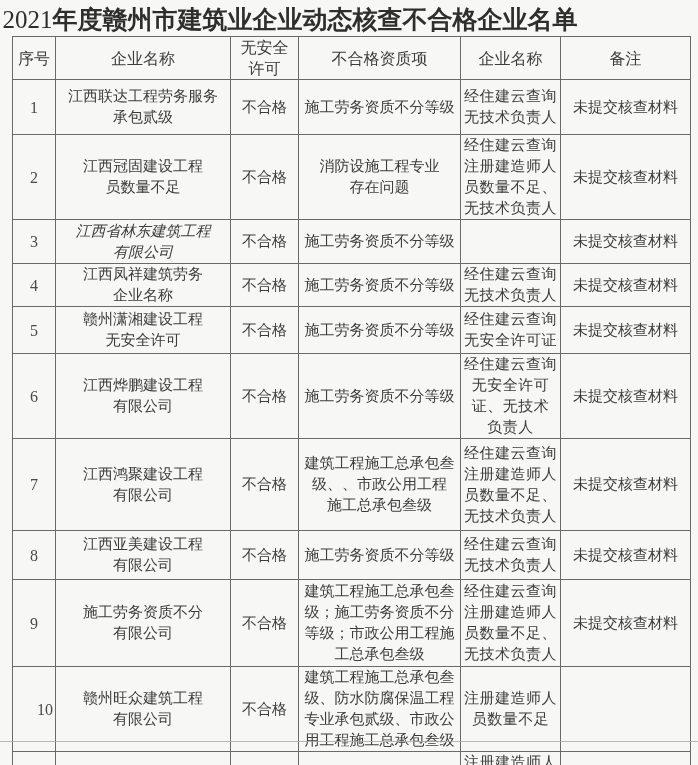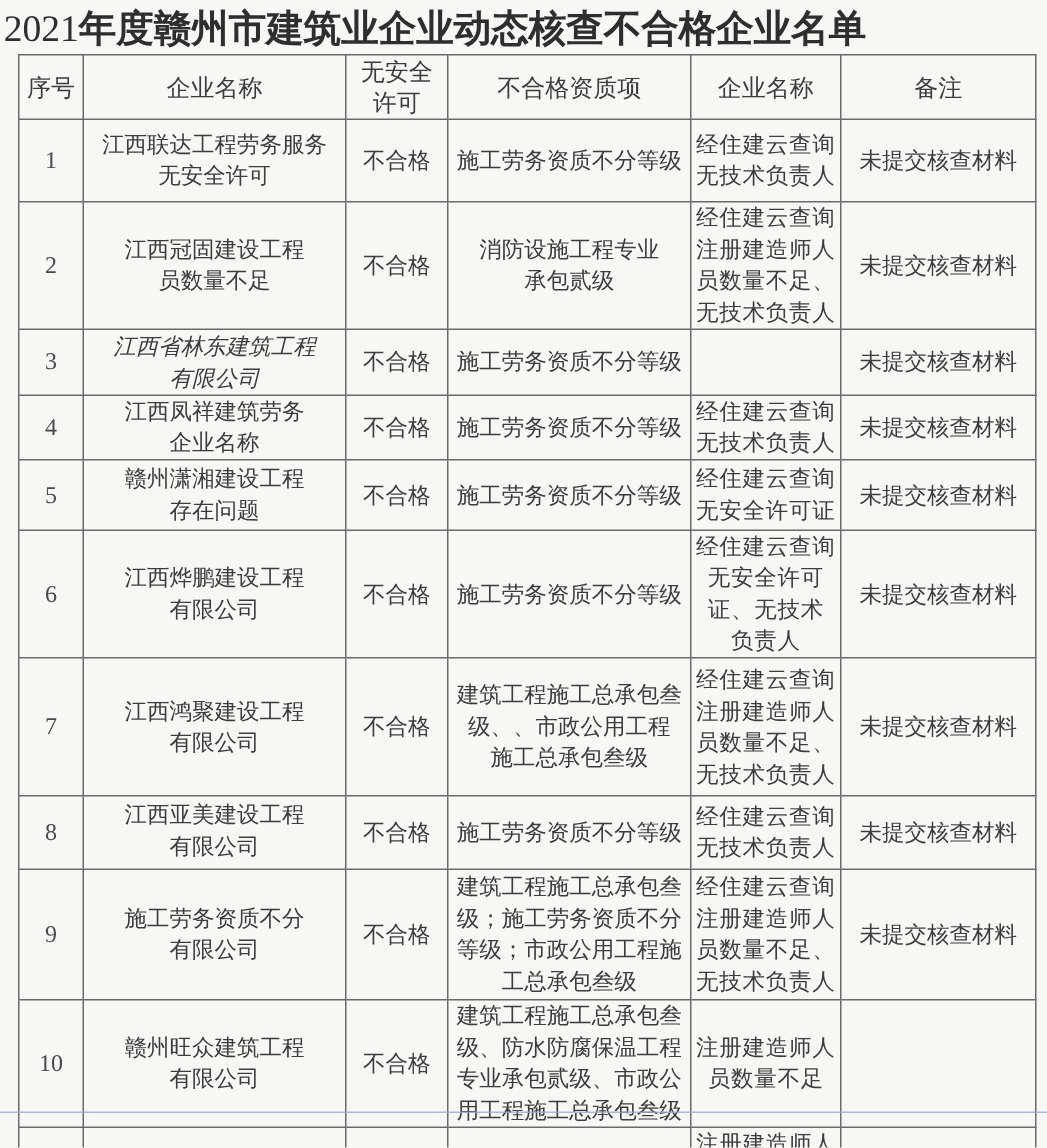--- a/index.html
+++ b/index.html
@@ -60,34 +60,34 @@
       <th>无安全许可</th>
       <th>不合格资质项</th>
       <th>企业名称</th>
       <th>备注</th>
     </tr>
   </thead>
   <tbody id="tbody">
       <tr style="height: 55px;">
         <td class="num" style="white-space: pre-line;">1</td>
         <td style="white-space: pre-line;">江西联达工程劳务服务
-无安全许可</td>
+承包贰级</td>
         <td style="white-space: pre-line;">不合格</td>
         <td style="white-space: pre-line;">施工劳务资质不分等级</td>
         <td class="issue" style="white-space: pre-line;">经住建云查询
 无技术负责人</td>
         <td style="white-space: pre-line;">未提交核查材料</td>
       </tr>
       <tr style="height: 65px;">
         <td class="num" style="white-space: pre-line;">2</td>
         <td style="white-space: pre-line;">江西冠固建设工程
 员数量不足</td>
         <td style="white-space: pre-line;">不合格</td>
         <td style="white-space: pre-line;">消防设施工程专业
-承包贰级</td>
+存在问题</td>
         <td class="issue" style="white-space: pre-line;">经住建云查询
 注册建造师人
 员数量不足、
 无技术负责人</td>
         <td style="white-space: pre-line;">未提交核查材料</td>
       </tr>
       <tr style="height: 44px;">
         <td class="num" style="white-space: pre-line;">3</td>
         <td style="white-space: pre-line; font-style: italic;">江西省林东建筑工程
 有限公司</td>
@@ -102,21 +102,21 @@
 企业名称</td>
         <td style="white-space: pre-line;">不合格</td>
         <td style="white-space: pre-line;">施工劳务资质不分等级</td>
         <td class="issue" style="white-space: pre-line;">经住建云查询
 无技术负责人</td>
         <td style="white-space: pre-line;">未提交核查材料</td>
       </tr>
       <tr style="height: 47px;">
         <td class="num" style="white-space: pre-line;">5</td>
         <td style="white-space: pre-line;">赣州潇湘建设工程
-存在问题</td>
+无安全许可</td>
         <td style="white-space: pre-line;">不合格</td>
         <td style="white-space: pre-line;">施工劳务资质不分等级</td>
         <td class="issue" style="white-space: pre-line;">经住建云查询
 无安全许可证</td>
         <td style="white-space: pre-line;">未提交核查材料</td>
       </tr>
       <tr style="height: 80px;">
         <td class="num" style="white-space: pre-line;">6</td>
         <td style="white-space: pre-line;">江西烨鹏建设工程
 有限公司</td>
@@ -161,21 +161,21 @@
 级；施工劳务资质不分
 等级；市政公用工程施
 工总承包叁级</td>
         <td class="issue" style="white-space: pre-line;">经住建云查询
 注册建造师人
 员数量不足、
 无技术负责人</td>
         <td style="white-space: pre-line;">未提交核查材料</td>
       </tr>
       <tr style="height: 69px;">
-        <td class="num" style="white-space: pre-line;">10</td>
+        <td class="num" style="white-space: pre-line; text-align: right;">10</td>
         <td style="white-space: pre-line;">赣州旺众建筑工程
 有限公司</td>
         <td style="white-space: pre-line;">不合格</td>
         <td style="white-space: pre-line;">建筑工程施工总承包叁
 级、防水防腐保温工程
 专业承包贰级、市政公
 用工程施工总承包叁级</td>
         <td class="issue" style="white-space: pre-line;">注册建造师人
 员数量不足</td>
         <td style="white-space: pre-line;"></td>

